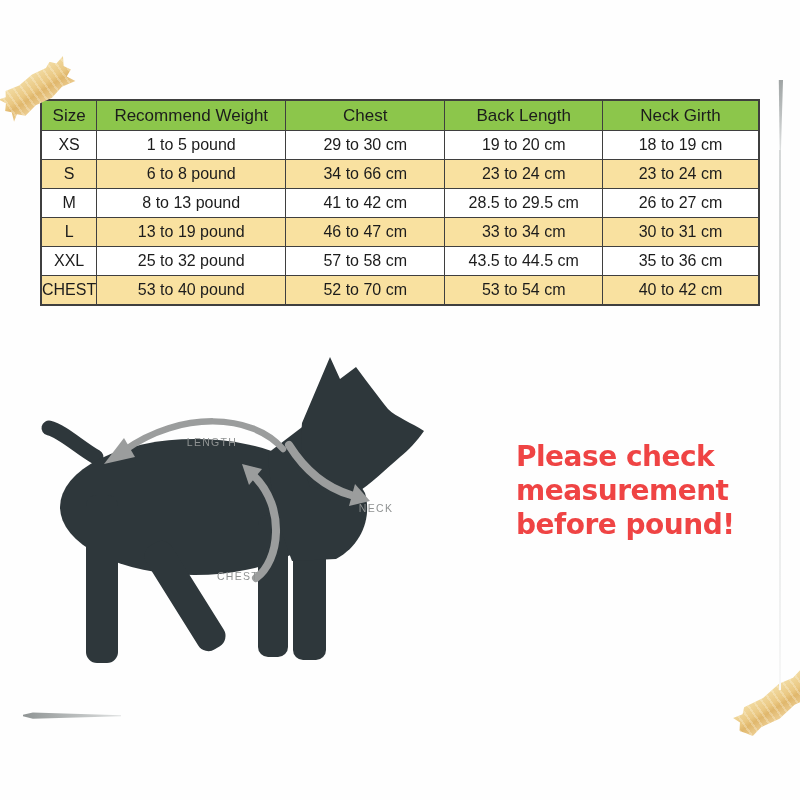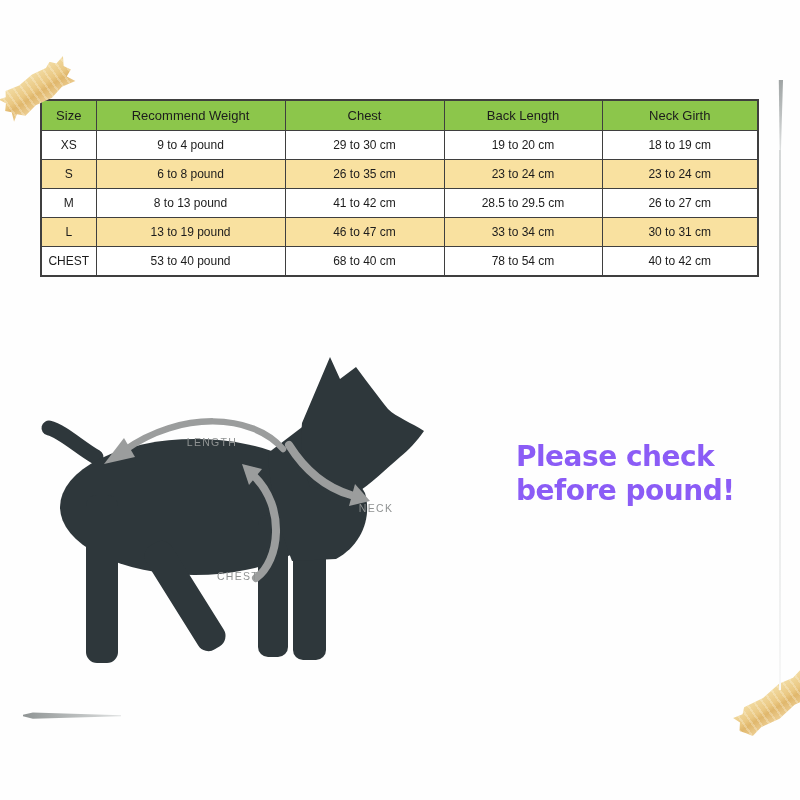--- a/index.html
+++ b/index.html
@@ -14,37 +14,37 @@
     position:absolute; left:40px; top:99px;
     border-collapse:collapse; table-layout:fixed;
     border:2px solid #3f3f3f;
   }
   .size-table th, .size-table td {
     border:1px solid #3f3f3f;
     text-align:center; vertical-align:middle;
     padding:0; color:#1c1c1c; font-weight:normal;
     overflow:hidden; white-space:nowrap;
   }
-  .size-table th { height:29px; font-size:13px; background:#8cc64b; }
-  .size-table td { height:28px; font-size:12px; background:#ffffff; }
+  .size-table th { height:29px; font-size:17px; background:#8cc64b; }
+  .size-table td { height:28px; font-size:16px; background:#ffffff; }
   .size-table tbody tr:nth-child(even) td { background:#f9e1a0; }
 
   
   .dog-svg { position:absolute; left:40px; top:345px; }
   .diagram-label {
     font-family:"Liberation Sans", sans-serif;
     font-size:10.5px; letter-spacing:1.3px; fill:#8f9292;
   }
 
   
   .note {
     position:absolute; left:516px; top:440px;
     font-family:"DejaVu Sans", sans-serif;
     font-weight:bold; font-size:28px; line-height:34px;
-    letter-spacing:-0.5px; color:#8b5cf6;
+    letter-spacing:-0.5px; color:#ef4444;
   }
 
   
   .tape {
     position:absolute;
     background:
       repeating-linear-gradient(88deg, rgba(255,250,235,.28) 0 2px, rgba(0,0,0,0) 2px 7px),
       linear-gradient(180deg,#f2dca4 0%,#eac883 45%,#e0b76c 62%,#eed096 100%);
   }
   .tape-tl {
@@ -90,51 +90,58 @@
       <th>Size</th>
       <th>Recommend Weight</th>
       <th>Chest</th>
       <th>Back Length</th>
       <th>Neck Girth</th>
     </tr>
   </thead>
   <tbody>
     <tr>
       <td>XS</td>
-      <td>9 to 4 pound</td>
+      <td>1 to 5 pound</td>
       <td>29 to 30 cm</td>
       <td>19 to 20 cm</td>
       <td>18 to 19 cm</td>
     </tr>
     <tr>
       <td>S</td>
       <td>6 to 8 pound</td>
-      <td>26 to 35 cm</td>
+      <td>34 to 66 cm</td>
       <td>23 to 24 cm</td>
       <td>23 to 24 cm</td>
     </tr>
     <tr>
       <td>M</td>
       <td>8 to 13 pound</td>
       <td>41 to 42 cm</td>
       <td>28.5 to 29.5 cm</td>
       <td>26 to 27 cm</td>
     </tr>
     <tr>
       <td>L</td>
       <td>13 to 19 pound</td>
       <td>46 to 47 cm</td>
       <td>33 to 34 cm</td>
       <td>30 to 31 cm</td>
     </tr>
     <tr>
+      <td>XXL</td>
+      <td>25 to 32 pound</td>
+      <td>57 to 58 cm</td>
+      <td>43.5 to 44.5 cm</td>
+      <td>35 to 36 cm</td>
+    </tr>
+    <tr>
       <td>CHEST</td>
       <td>53 to 40 pound</td>
-      <td>68 to 40 cm</td>
-      <td>78 to 54 cm</td>
+      <td>52 to 70 cm</td>
+      <td>53 to 54 cm</td>
       <td>40 to 42 cm</td>
     </tr>
   </tbody>
 </table>
 
 <svg class="dog-svg" width="430" height="325" viewBox="0 0 430 325">
 
   <g fill="#2e373b">
 
     <path d="M 56,112 C 40,103 22,86 9,83" fill="none" stroke="#2e373b" stroke-width="15" stroke-linecap="round"></path>
@@ -171,20 +178,21 @@
     <polygon points="202,119 222,124 209,140" fill="#9b9d9d" stroke="none"></polygon>
   </g>
 
   <text class="diagram-label" x="172" y="101" text-anchor="middle">LENGTH</text>
   <text class="diagram-label" x="336" y="167" text-anchor="middle">NECK</text>
   <text class="diagram-label" x="198" y="235" text-anchor="middle">CHEST</text>
 </svg>
 
 <div class="note">
   <div>Please check</div>
+  <div>measurement</div>
   <div>before pound!</div>
 </div>
 
 <div class="tape tape-tl"></div>
 <div class="tape tape-br"></div>
 <div class="edge-right-top"></div>
 <div class="edge-right-line"></div>
 <div class="edge-bottom-left"></div>
 
 </body></html>

